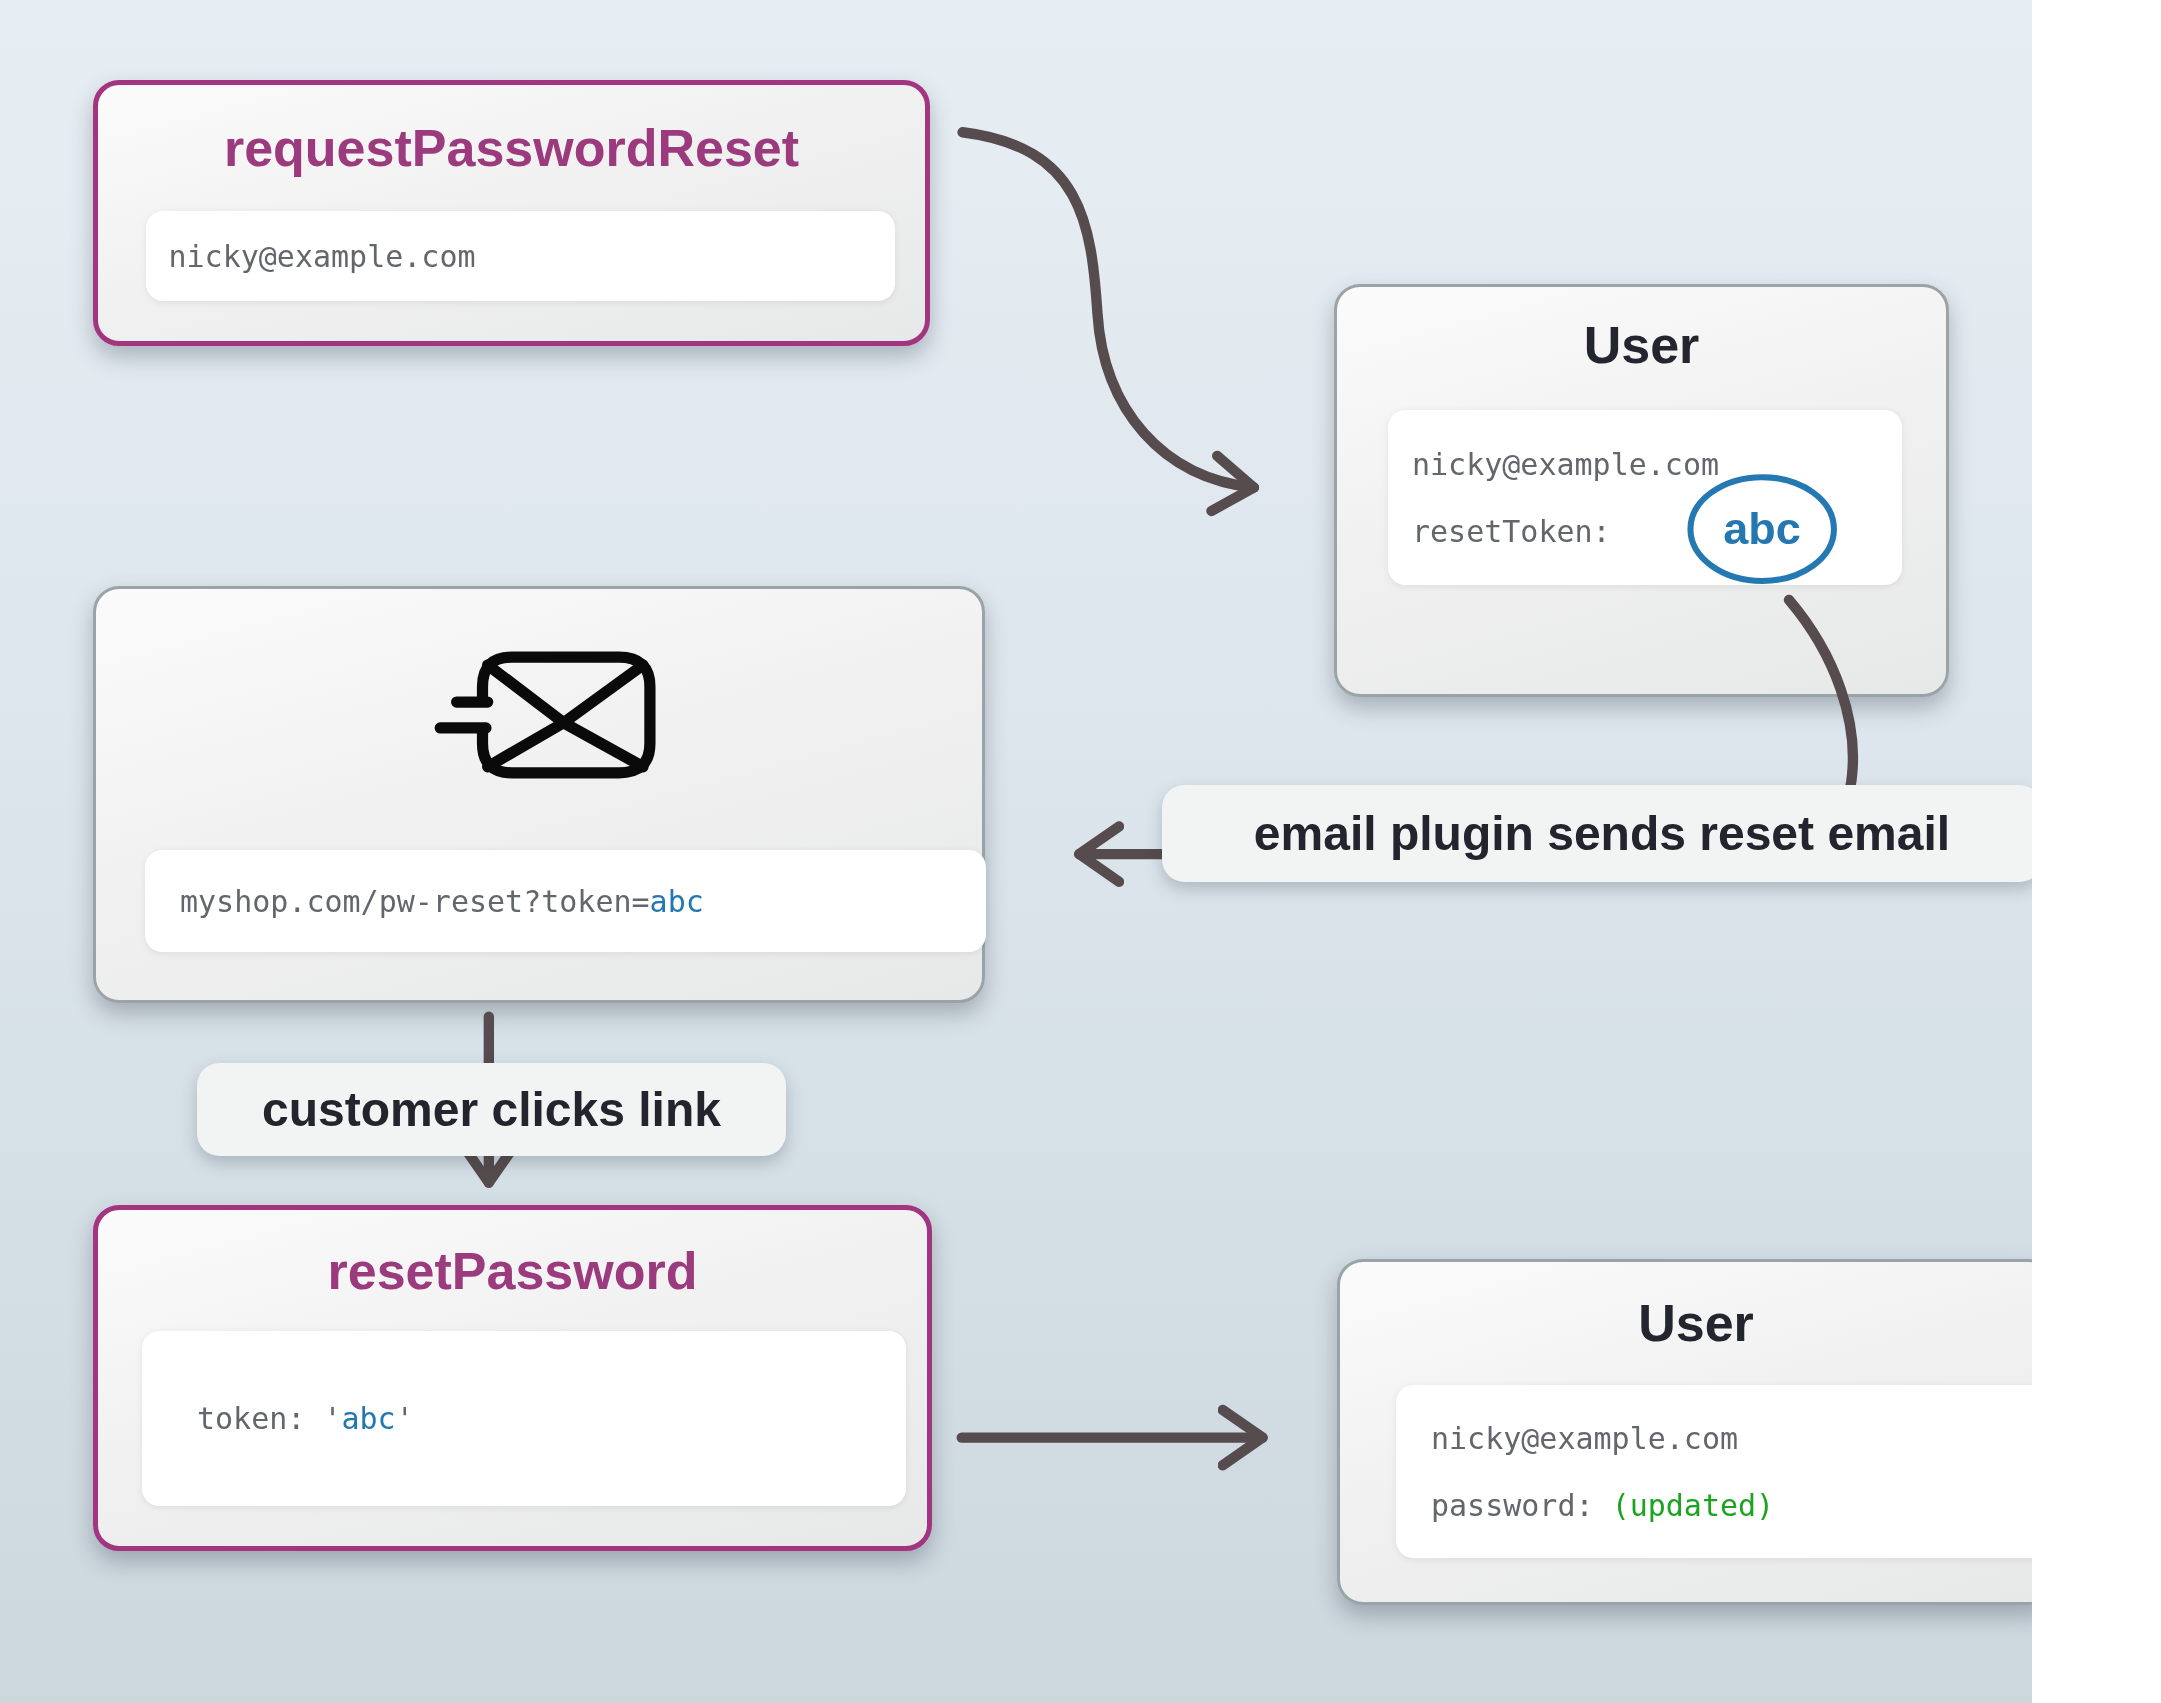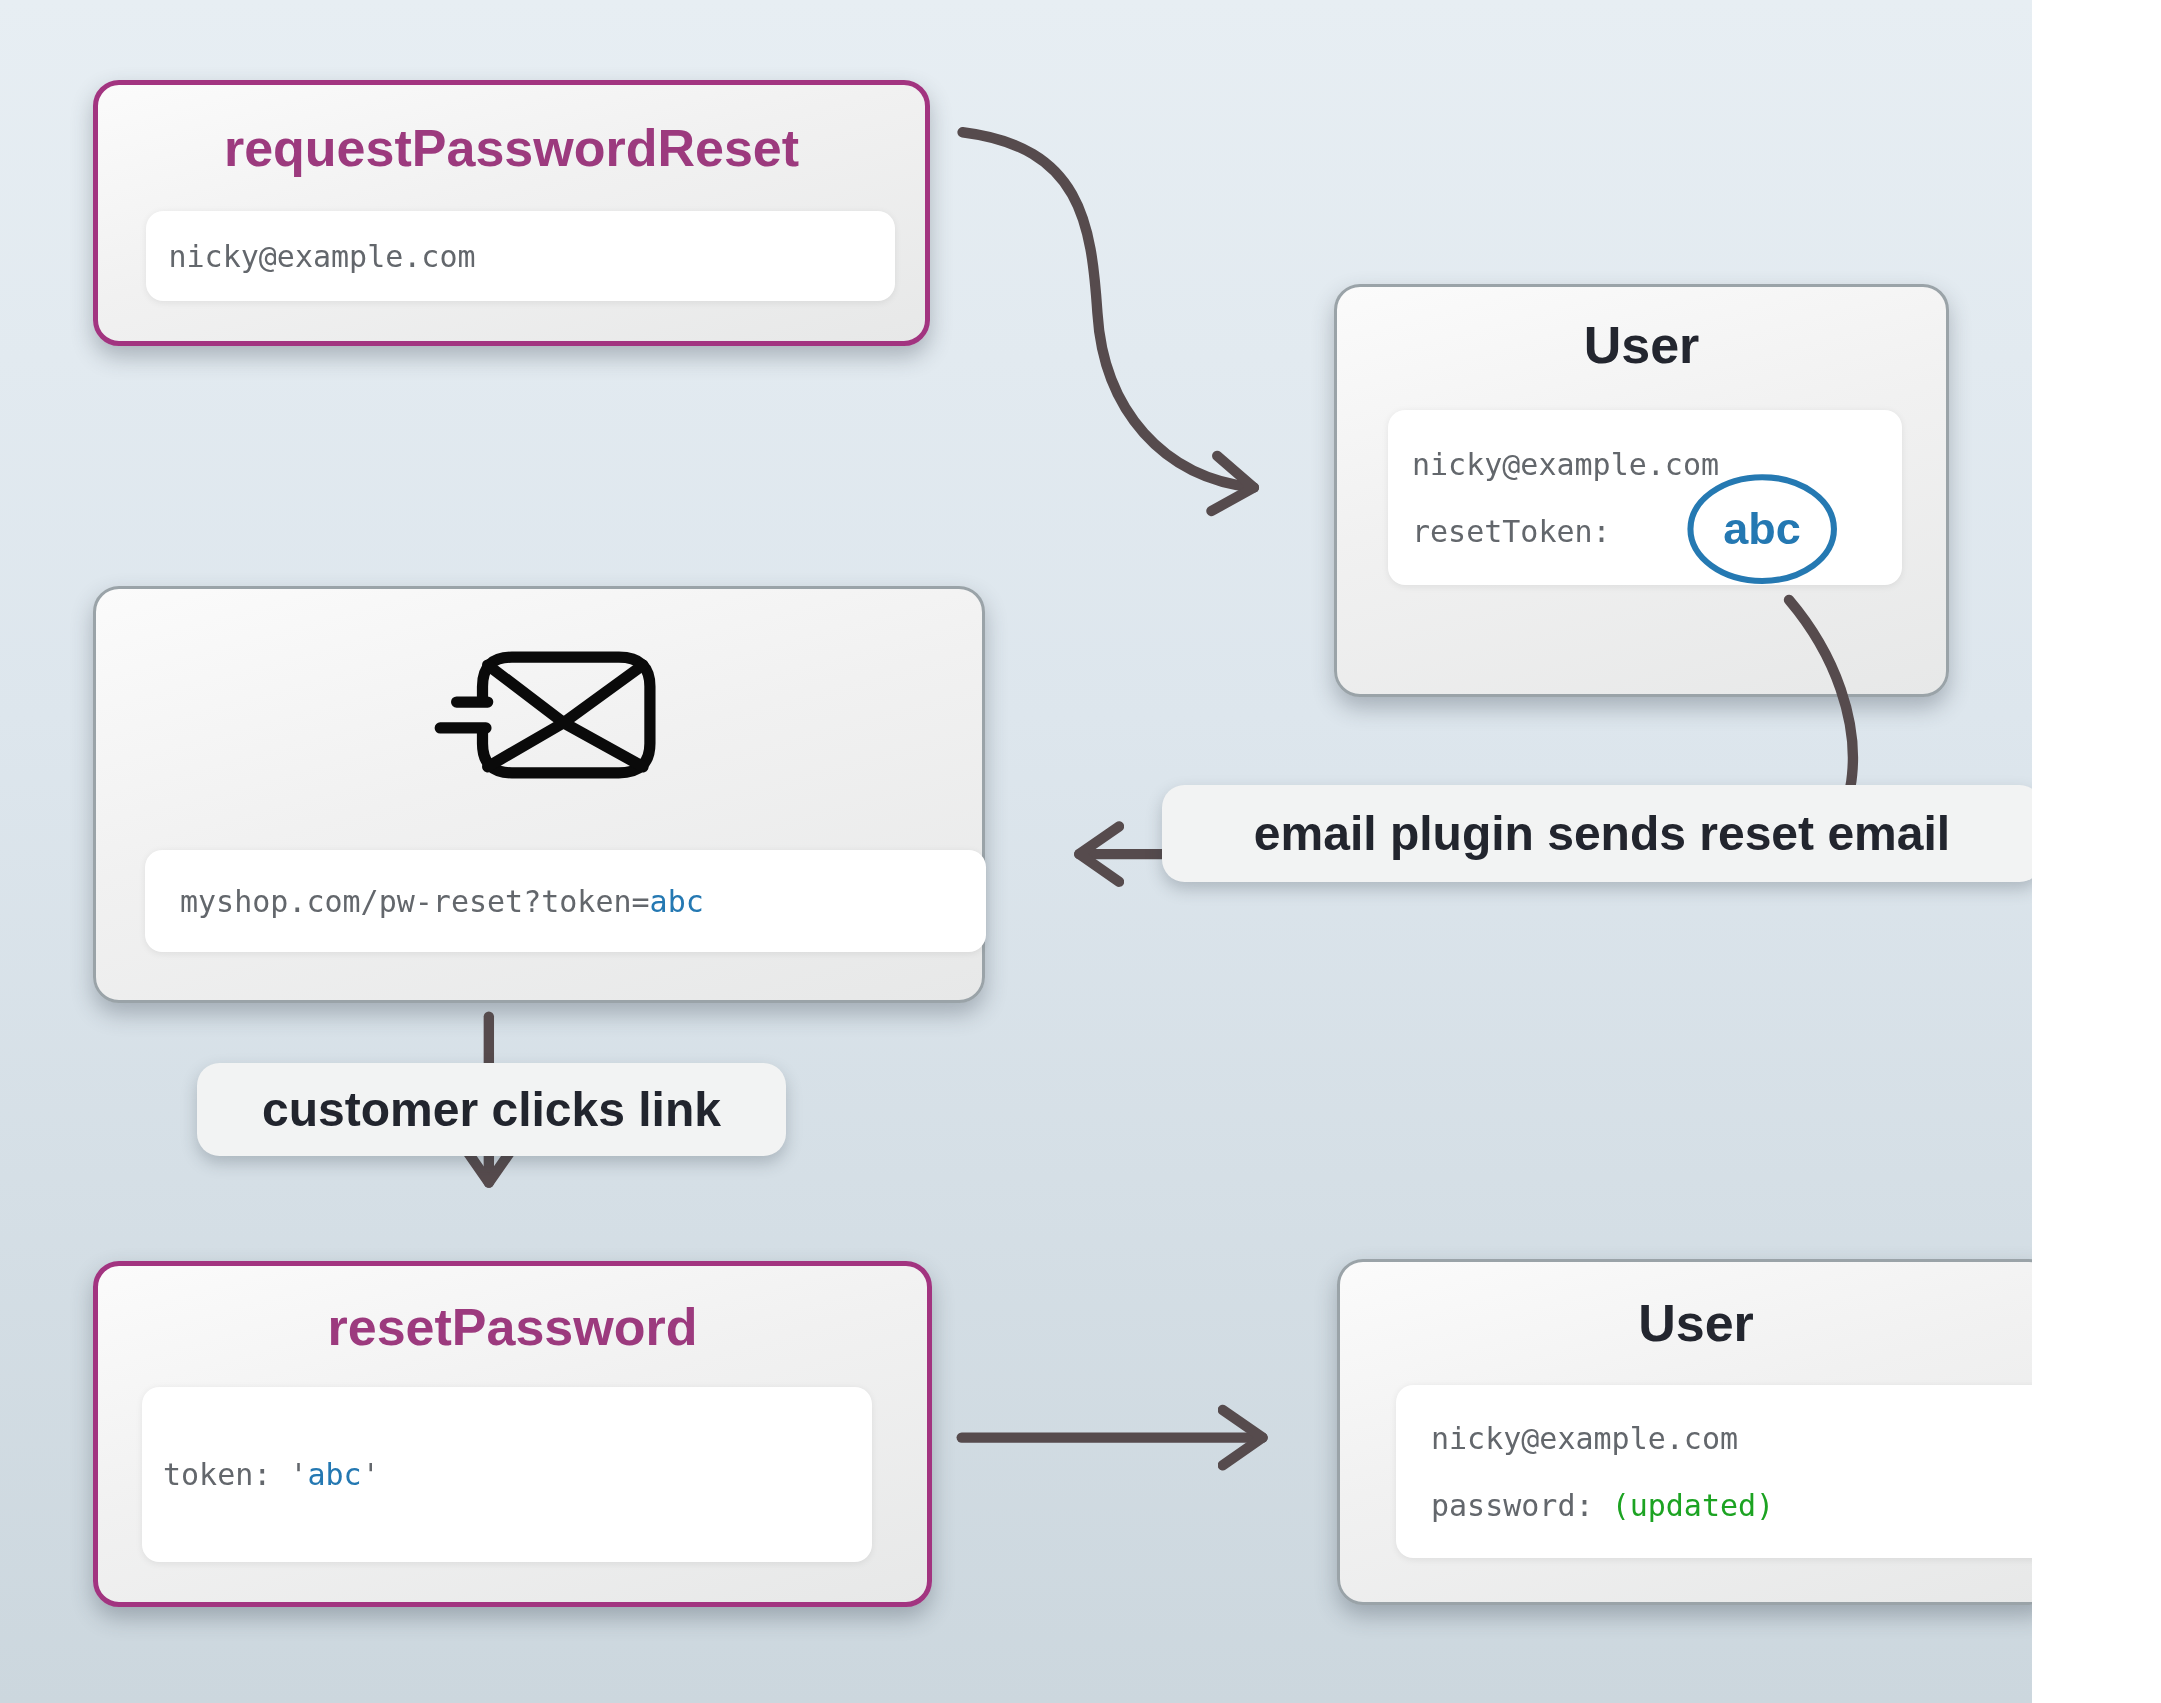--- a/index.html
+++ b/index.html
@@ -116,23 +116,23 @@
         <path d="M68 135 L156 84 L248 135"></path>
         <path d="M32 60 L68 60"></path>
         <path d="M13 90 L66 90"></path>
       </g>
     </svg>
     <div class="field" style="left:49px; top:261px; width:806px; height:102px; padding-left:35px;">
       <span class="code"><span>myshop.com/pw-reset?token=</span><span class="tok-blue">abc</span></span>
     </div>
   </div>
 
-  <div class="node purple" style="left:93px; top:1261px; width:839px; height:346px;">
+  <div class="node purple" style="left:93px; top:1205px; width:839px; height:346px;">
     <div class="node-title purple" style="margin-top:31px;">resetPassword</div>
-    <div class="field" style="left:44px; top:121px; width:709px; height:175px; padding-left:21px;">
+    <div class="field" style="left:44px; top:121px; width:709px; height:175px; padding-left:55px;">
       <span class="code"><span>token: '</span><span class="tok-blue">abc</span><span>'</span></span>
     </div>
   </div>
 
   <div class="node gray" style="left:1337px; top:1259px; width:718px; height:346px;">
     <div class="node-title" style="margin-top:31px;">User</div>
     <div class="field" style="left:56px; top:123px; width:623px; height:173px; padding-left:35px;">
       <span class="code">nicky@example.com</span>
       <span class="code"><span>password: </span><span class="tok-green">(updated)</span></span>
     </div>

